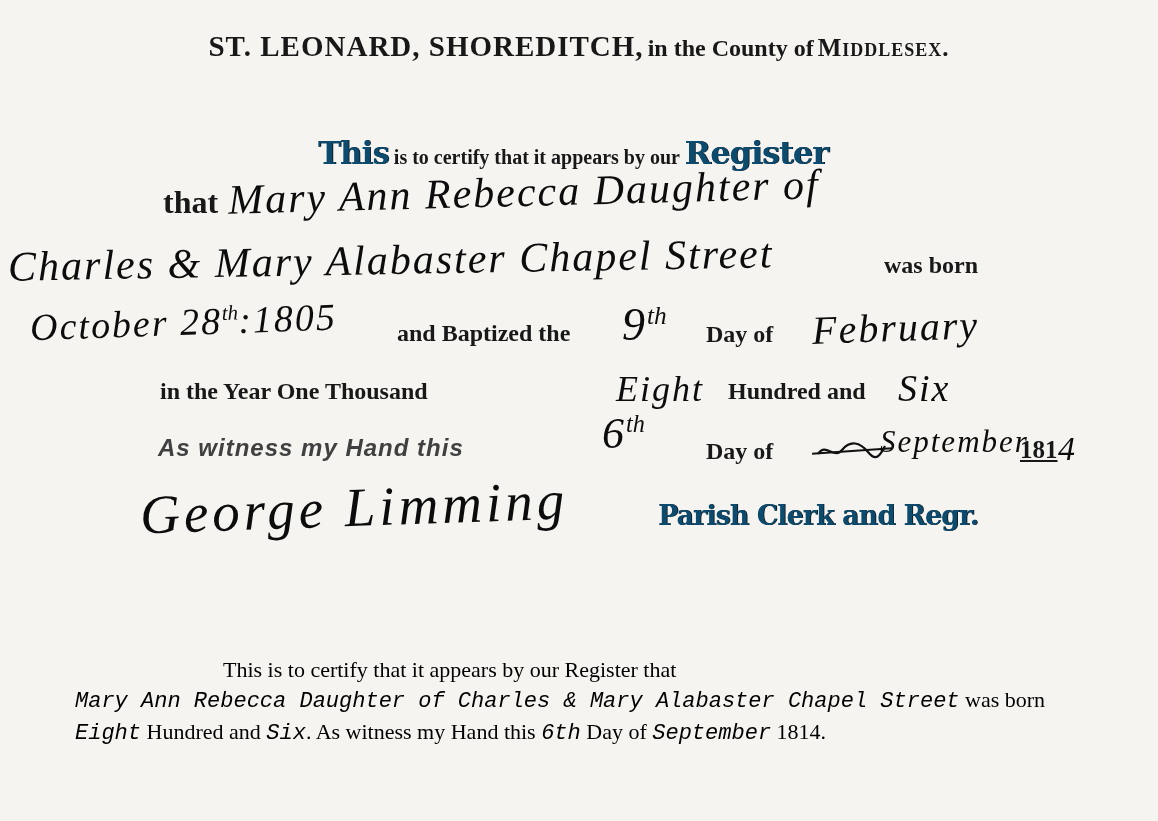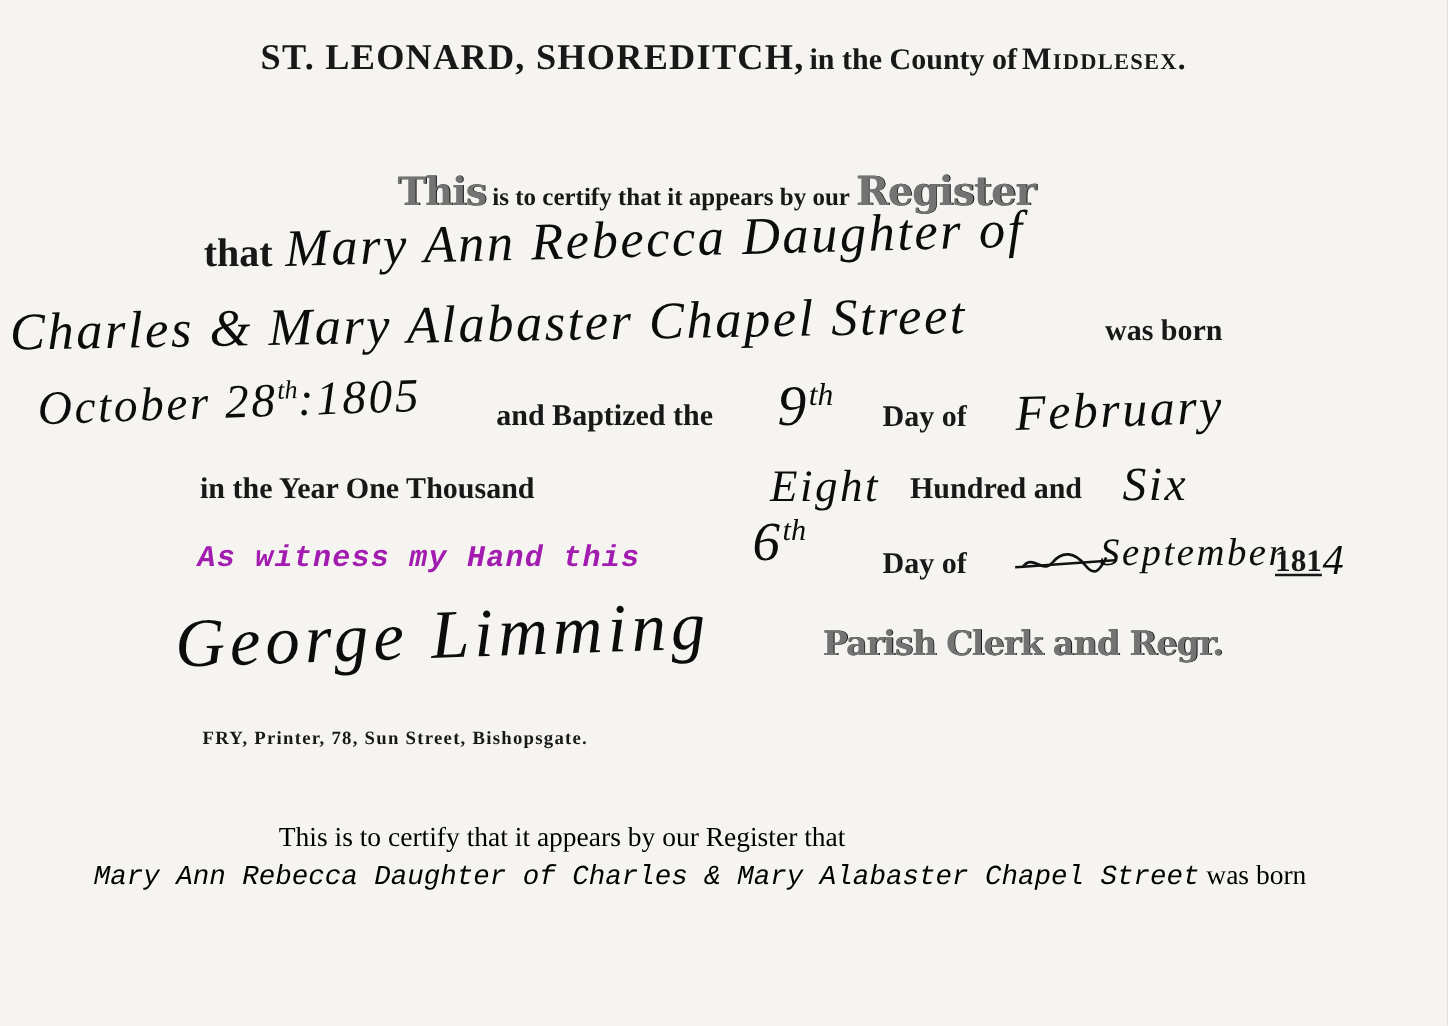--- a/index.html
+++ b/index.html
@@ -9,23 +9,23 @@
     margin:0 auto;
     background:#f5f4f1;
     color:#141414;
     overflow:hidden;
     box-shadow:0 0 6px rgba(0,0,0,.25);
     font-family:"Liberation Serif", serif;
   }
   .abs{position:absolute;white-space:nowrap;}
   
   .printed{font-family:"Liberation Serif", serif;font-weight:bold;color:#181818;}
-  .printed-it{font-family:Liberation Mono, monospace;font-weight:bold;font-style:italic;color:#a21caf;}
+  .printed-it{font-family:Liberation Sans, sans-serif;font-weight:bold;font-style:italic;color:#404040;}
   
-  .gothic{font-family:"DejaVu Serif", serif;font-weight:bold;color:#737373;
+  .gothic{font-family:"DejaVu Serif", serif;font-weight:bold;color:#0c4a6e;
           letter-spacing:-1px;text-shadow:0.7px 0 0 #111;}
   
   .hw{font-family:"Liberation Serif", serif;font-style:italic;color:#0c0c0c;
       letter-spacing:2px;font-weight:normal;}
   .sup{font-size:55%;vertical-align:super;letter-spacing:0;}
   .title{width:100%;text-align:center;top:30px;left:0;}
   .title .parish{font-size:29px;letter-spacing:1px;}
   .title .mid{font-size:24px;}
   .title .county{font-size:25px;font-variant:small-caps;letter-spacing:1px;}
   .strike{position:relative;display:inline-block;}
@@ -85,21 +85,21 @@
   </span>
   <span class="abs hw" style="left:880px;top:424px;font-size:31px;">September</span>
   <span class="abs printed" style="left:1020px;top:436px;font-size:25px;text-decoration:underline;">181</span>
   <span class="abs hw" style="left:1058px;top:430px;font-size:34px;">4</span>
 
   
   <span class="abs hw" style="left:140px;top:476px;font-size:55px;transform:rotate(-2deg);letter-spacing:4px;">George Limming</span>
   <span class="abs gothic" style="left:658px;top:500px;font-size:27px;">Parish Clerk and Regr.</span>
 
   
-  <span class="abs printed" style="left:162px;top:583px;font-size:15px;letter-spacing:1px;">FRY, Printer, 78, Sun Street, Bishopsgate.</span>
 
   
   <div class="abs trans" style="left:75px;top:655px;">
     <div style="padding-left:148px;"><span>This is to certify that it appears by our Register that</span></div>
     <div><span class="it">Mary Ann Rebecca Daughter of Charles &amp; Mary Alabaster Chapel Street</span><span> was born</span></div>
+    <div><span class="it">Eight</span><span> Hundred and </span><span class="it">Six</span><span>.  As witness my Hand this </span><span class="it">6th</span><span> Day of </span><span class="it">September</span><span> 1814.</span></div>
   </div>
 
 </div>
 
 </body></html>

